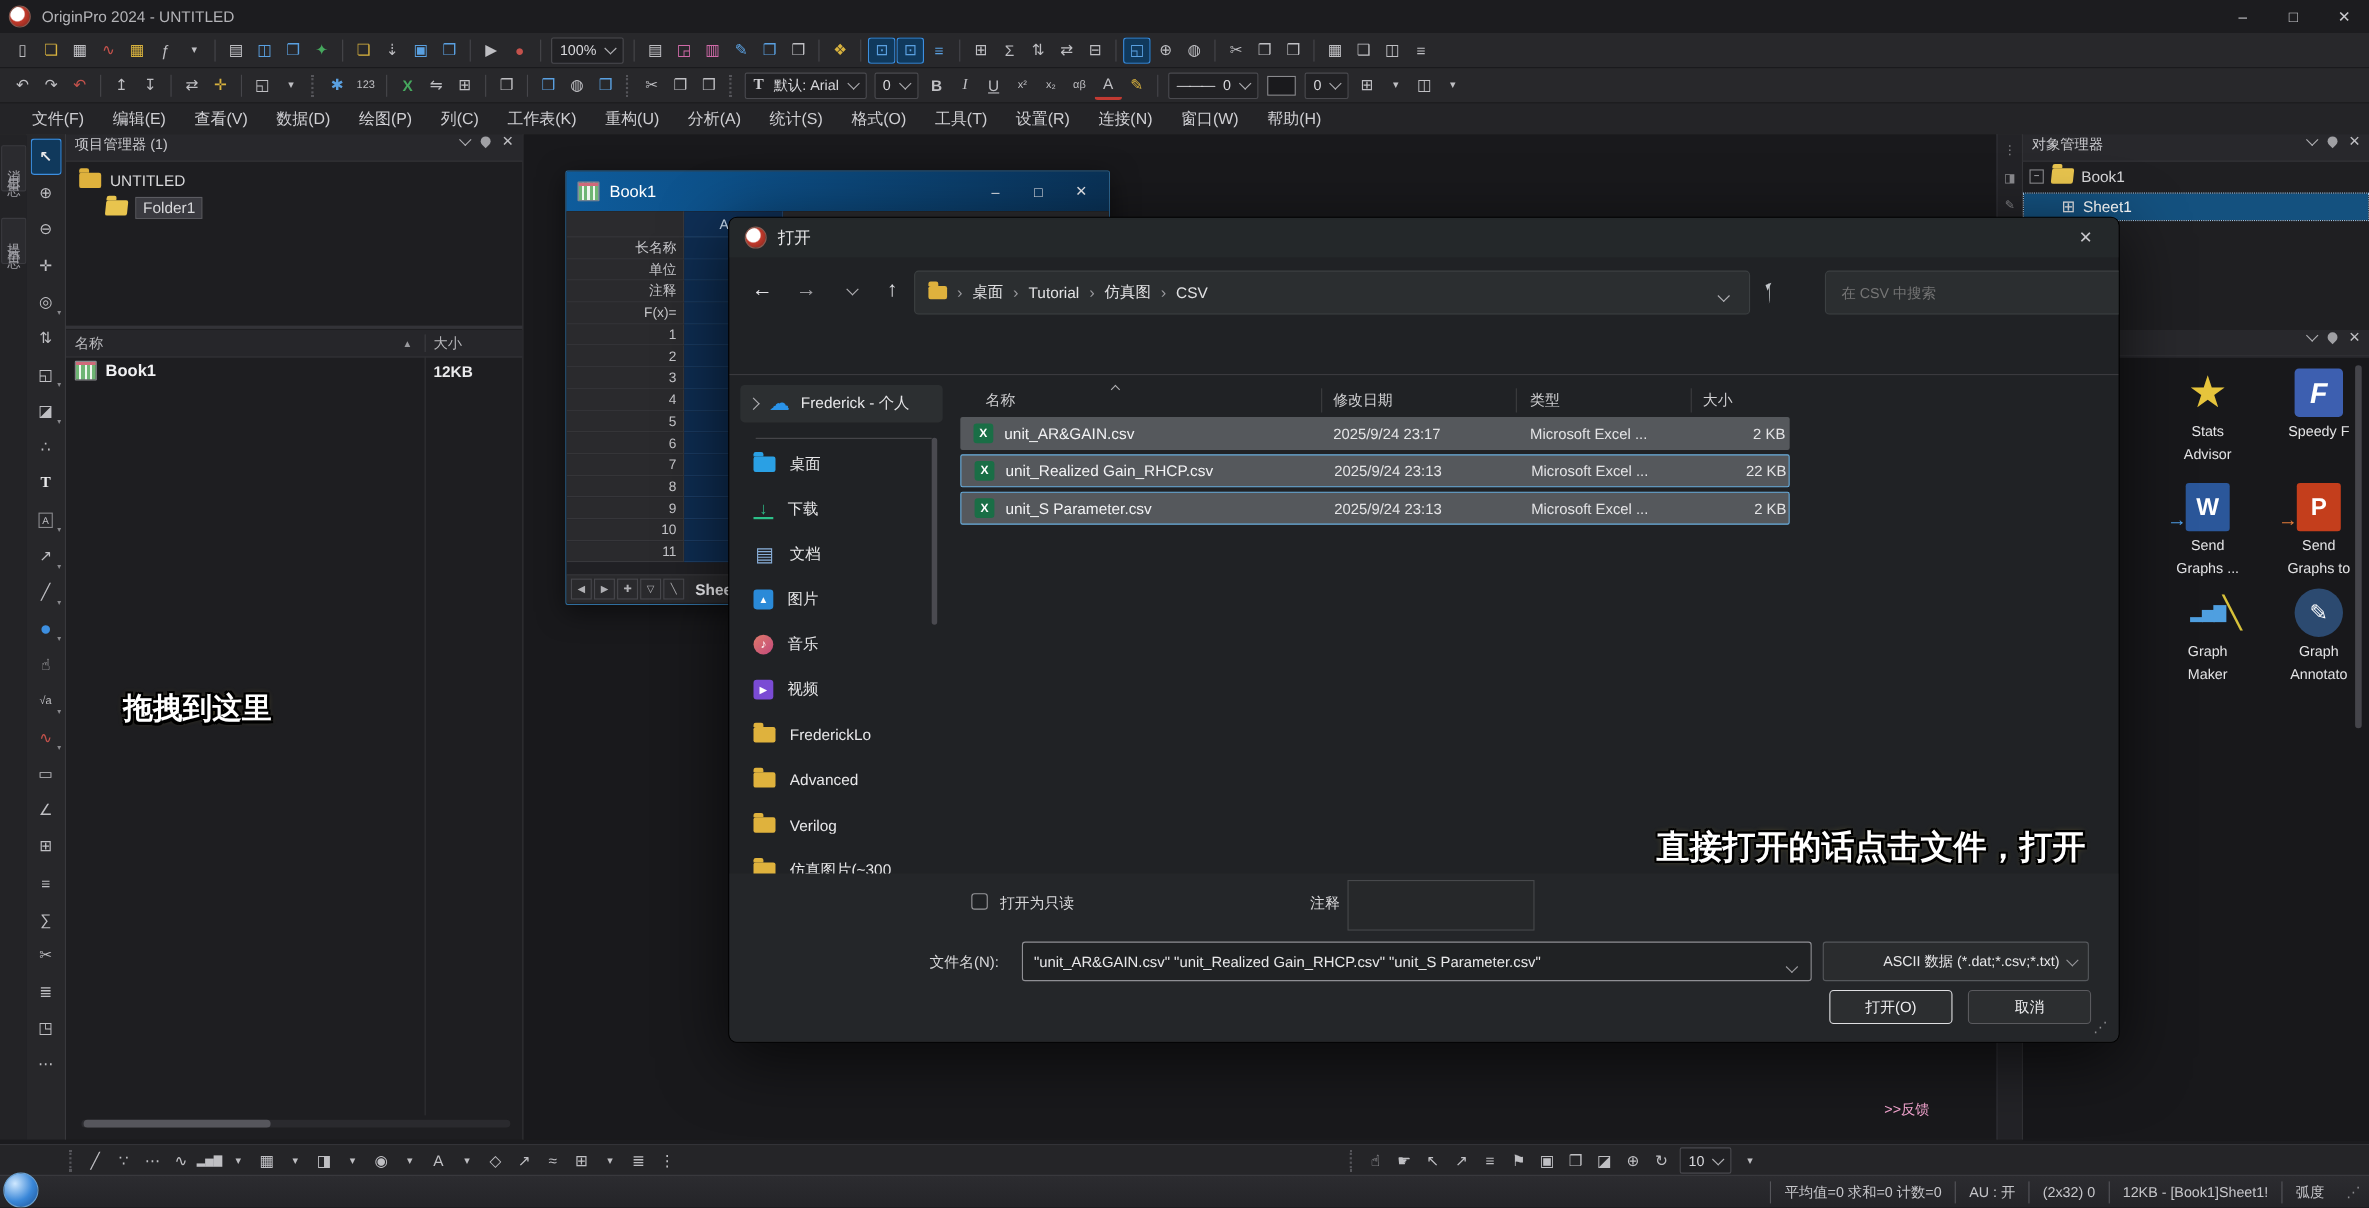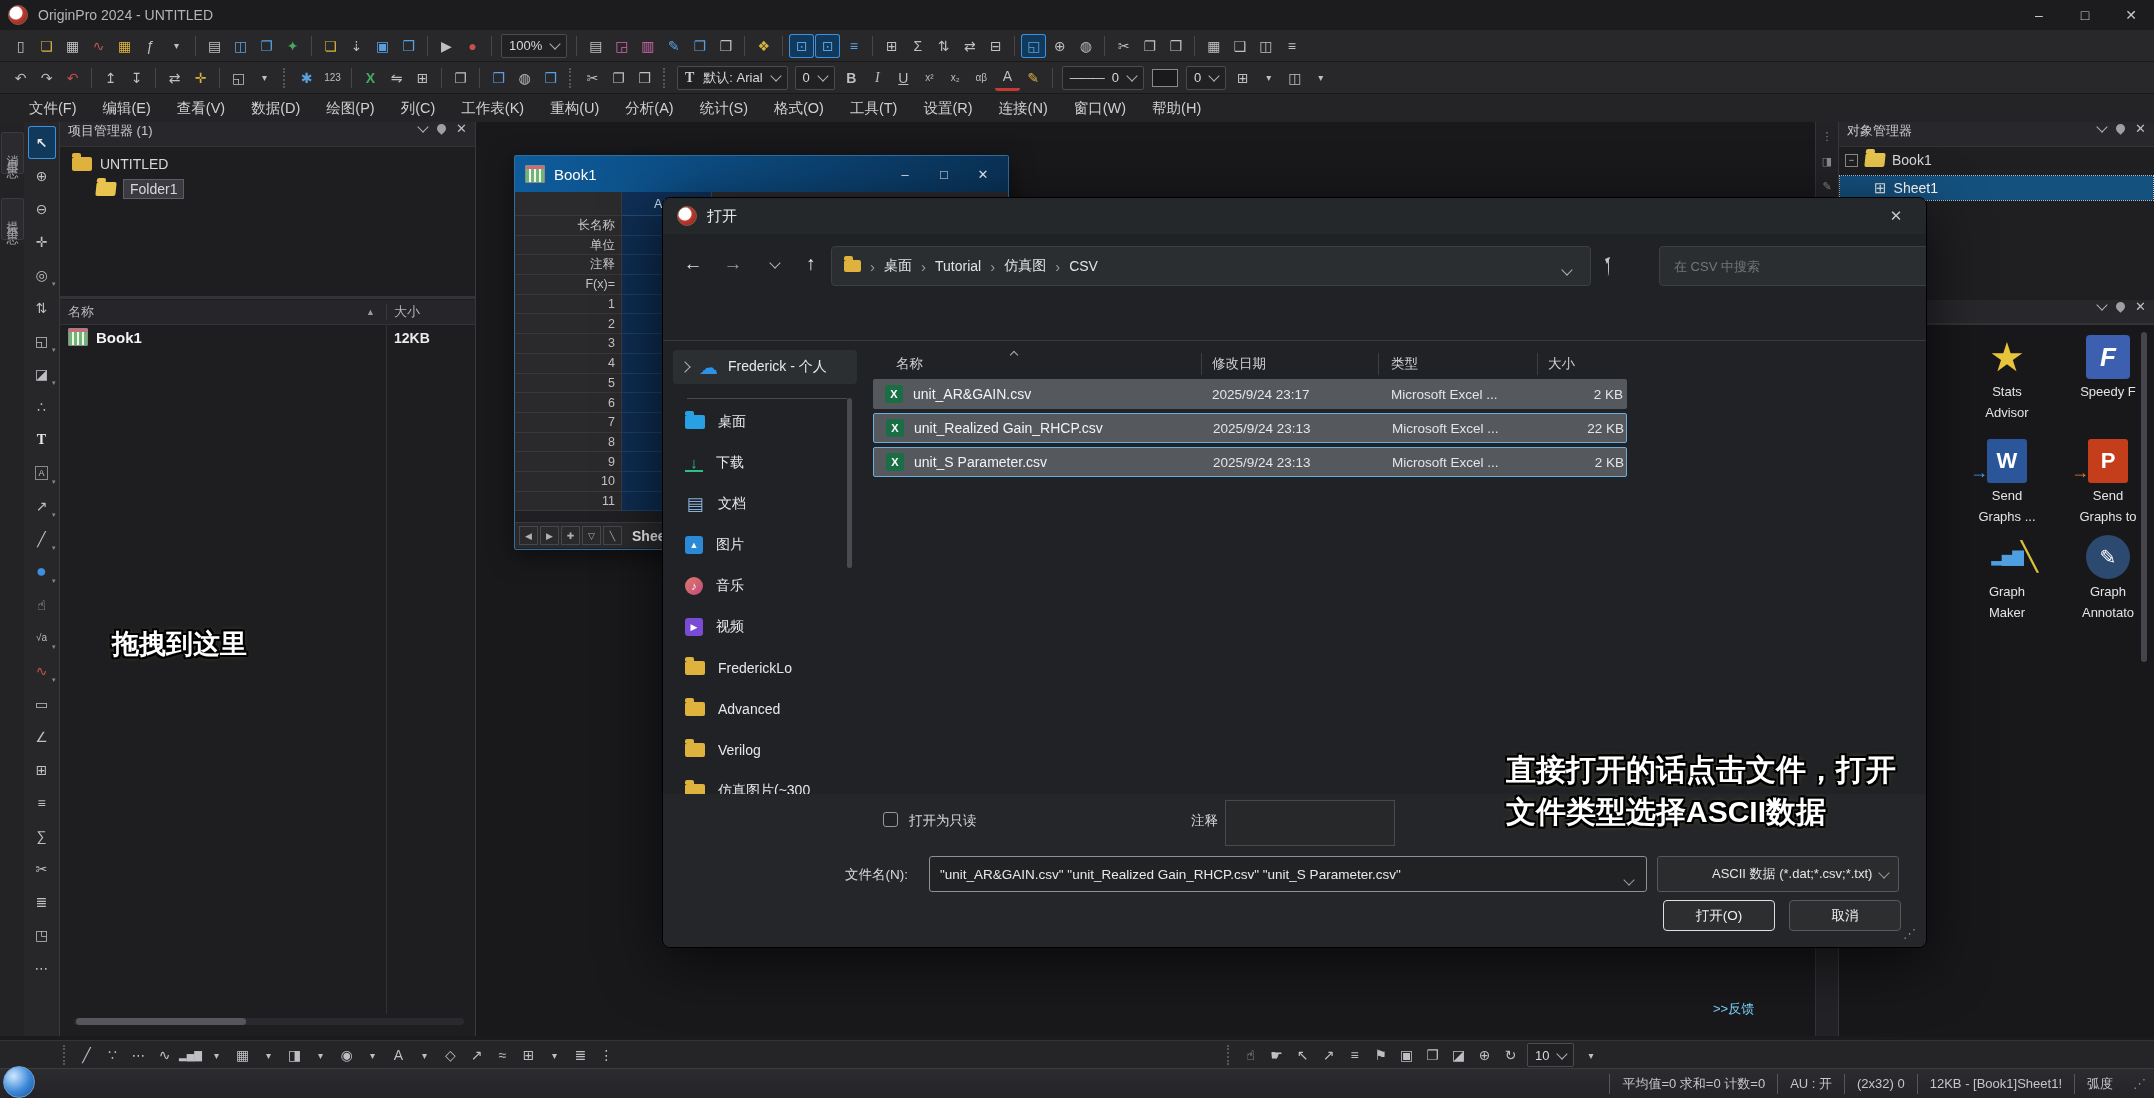--- a/index.html
+++ b/index.html
@@ -84,21 +84,21 @@
   .bk-corner{width:107px;background:#2b2b2e;border-right:1px solid #3a3a3e;border-bottom:1px solid #3a3a3e;box-sizing:border-box;flex:none;}
   .bk-cola-h{width:90px;background:#0f2f55;border-right:1px solid #274b73;border-bottom:1px solid #274b73;box-sizing:border-box;color:#cfe0f2;font-size:12.5px;display:flex;align-items:center;justify-content:center;flex:none;}
   .bk-resth{flex:1;background:#2b2b2e;border-bottom:1px solid #3a3a3e;}
   .bk-row{display:flex;height:19.7px;}
   .bk-label{width:107px;background:#2a2a2d;border-right:1px solid #3a3a3e;border-bottom:1px solid #38383c;box-sizing:border-box;color:#c6c6ca;font-size:12.5px;display:flex;align-items:center;justify-content:flex-end;padding-right:6px;flex:none;}
   .bk-cella{width:90px;background:#0e2c50;border-right:1px solid #1d3f66;border-bottom:1px solid #1d3f66;box-sizing:border-box;flex:none;}
   .bk-fill{flex:1;background:#202024;border-bottom:1px solid #2c2c30;}
   #sheetbar{height:25px;background:#2a2a2d;border-top:1px solid #3a3a3e;display:flex;align-items:center;padding-left:4px;gap:2px;}
   .shbtn{width:17px;height:17px;border:1px solid #47474c;color:#b0b0b4;font-size:9px;display:flex;align-items:center;justify-content:center;flex:none;}
   #sheettab{color:#ececf0;font-size:14px;font-weight:bold;margin-left:8px;white-space:nowrap;}
-  #feedback{color:#7dd3fc;font-size:13px;z-index:6;}
+  #feedback{color:#f9a8d4;font-size:13px;z-index:6;}
 
   
   #rightpanel{left:1838px;top:122px;width:316px;height:914px;background:#1f1f22;border-left:1px solid #38383c;box-sizing:border-box;}
   .om-row{position:absolute;display:flex;align-items:center;gap:7px;}
   .xbox{width:11px;height:11px;border:1px solid #8a8a8e;color:#cfcfd3;font-size:9px;line-height:10px;text-align:center;flex:none;}
   #om-sheet{background:#14517f;outline:1px dotted #9fc6e8;}
   #appsbody{position:absolute;left:0px;top:202px;width:316px;height:712px;background:#18181b;border-top:1px solid #333338;}
   .app-cell{position:absolute;text-align:center;}
   .app-ic{height:48px;display:flex;align-items:center;justify-content:center;position:relative;}
   .app-lb{color:#e4e4e6;font-size:13px;line-height:21px;white-space:nowrap;}
@@ -849,21 +849,20 @@
         <span class="chv down" style="border-color:#9a9a9e;"></span>
       </div>
       <div class="dbtn" id="btn-open">打开(O)</div>
       <div class="dbtn" id="btn-cancel">取消</div>
       <span class="gripdots abs" style="left:1240px;top:132px;">⋰</span>
     </div>
   </div>
 
   <div id="anno-left" class="anno">拖拽到这里</div>
   <div id="anno-r1" class="anno">直接打开的话点击文件，打开</div>
-  <div id="anno-r2" class="anno">文件类型选择ASCII数据</div>
 
   <div id="btoolbar" class="abs">
     <div id="btool-left">
         <span class="tgrip"></span>
         <span class="tbtn gl-d">╱</span>
         <span class="tbtn gl-d">∵</span>
         <span class="tbtn gl-d">⋯</span>
         <span class="tbtn gl-d">∿</span>
         <span class="tbtn gl-d gm-xs">▂▅▇</span>
         <span class="tbtn gl-d gm-xs">▾</span>

